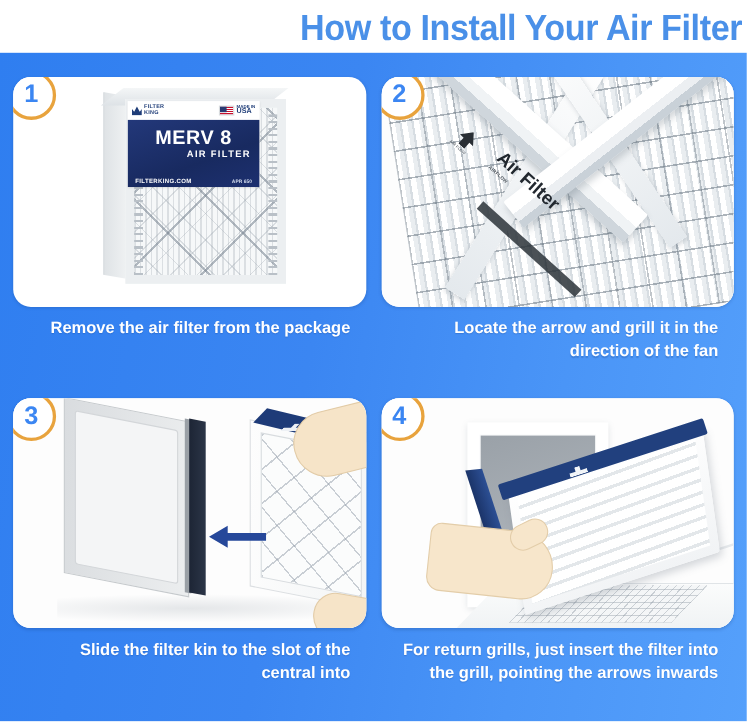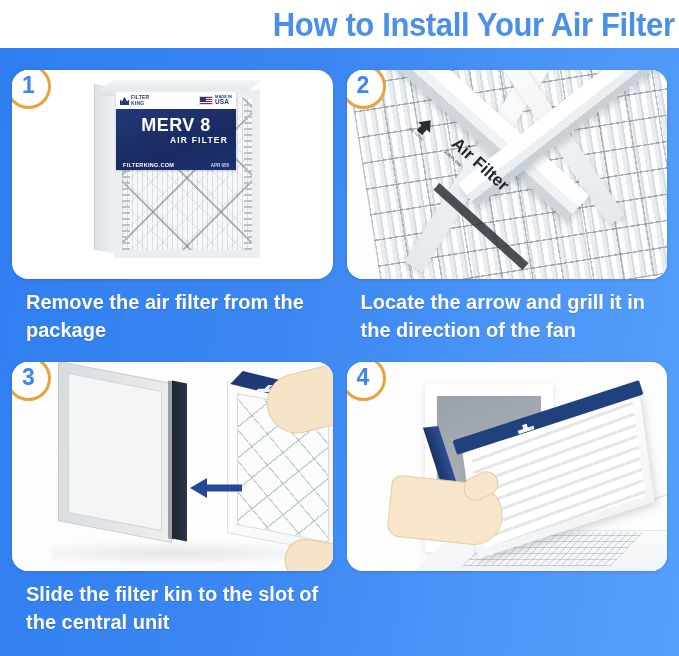--- a/index.html
+++ b/index.html
@@ -64,24 +64,24 @@
     z-index:6;
   }
   .badge span{
     font-family:"Liberation Sans", sans-serif;
     font-weight:bold;font-size:23px;color:#3b86f2;line-height:1;
     transform:translateY(-1px);
   }
   .caption{
     margin-top:9px;
     color:#ffffff;
-    text-align:left;
+    text-align:right;
     font-family:"Liberation Sans", sans-serif;
     font-weight:bold;
-    font-size:20px;
+    font-size:15px;
     line-height:1.42;
     padding:0 14px;
     text-shadow:0 1px 1px rgba(18,60,130,.25);
   }
 
   
   .f1-wrap{position:absolute;left:82px;top:16px;width:168px;height:176px;}
   .f1-side{
     position:absolute;left:0;top:0;width:24px;height:166px;
     background:linear-gradient(90deg,#dfe3e6,#f2f4f5);
@@ -457,21 +457,21 @@
             <div class="p3-hand"></div>
             <svg class="p3-arrow" viewBox="0 0 52 22">
               <path d="M0 11 L17 1 L17 7.5 L52 7.5 L52 14.5 L17 14.5 L17 21 Z" fill="#26489a"></path>
             </svg>
           </div>
         </div>
         <div class="badge">
           <span>3</span>
         </div>
       </div>
-      <div class="caption">Slide the filter kin to the slot of the central unit</div>
+      <div class="caption">Slide the filter kin to the slot of the central into</div>
     </div>
 
     <div class="step">
       <div class="card">
         <div class="stage">
           <div class="p4">
             <div class="p4-wall"></div>
             <div class="p4-housing"></div>
             <div class="p4-cavity"></div>
             <div class="p4-base"></div>
@@ -483,16 +483,17 @@
             <div class="p4-blue-edge2"></div>
             <div class="p4-arrowtab"></div>
             <div class="p4-hand"></div>
             <div class="p4-thumb"></div>
           </div>
         </div>
         <div class="badge">
           <span>4</span>
         </div>
       </div>
+      <div class="caption">For return grills, just insert the filter into the grill, pointing the arrows inwards</div>
     </div>
 
   </div>
 </div>
 
 </body></html>

